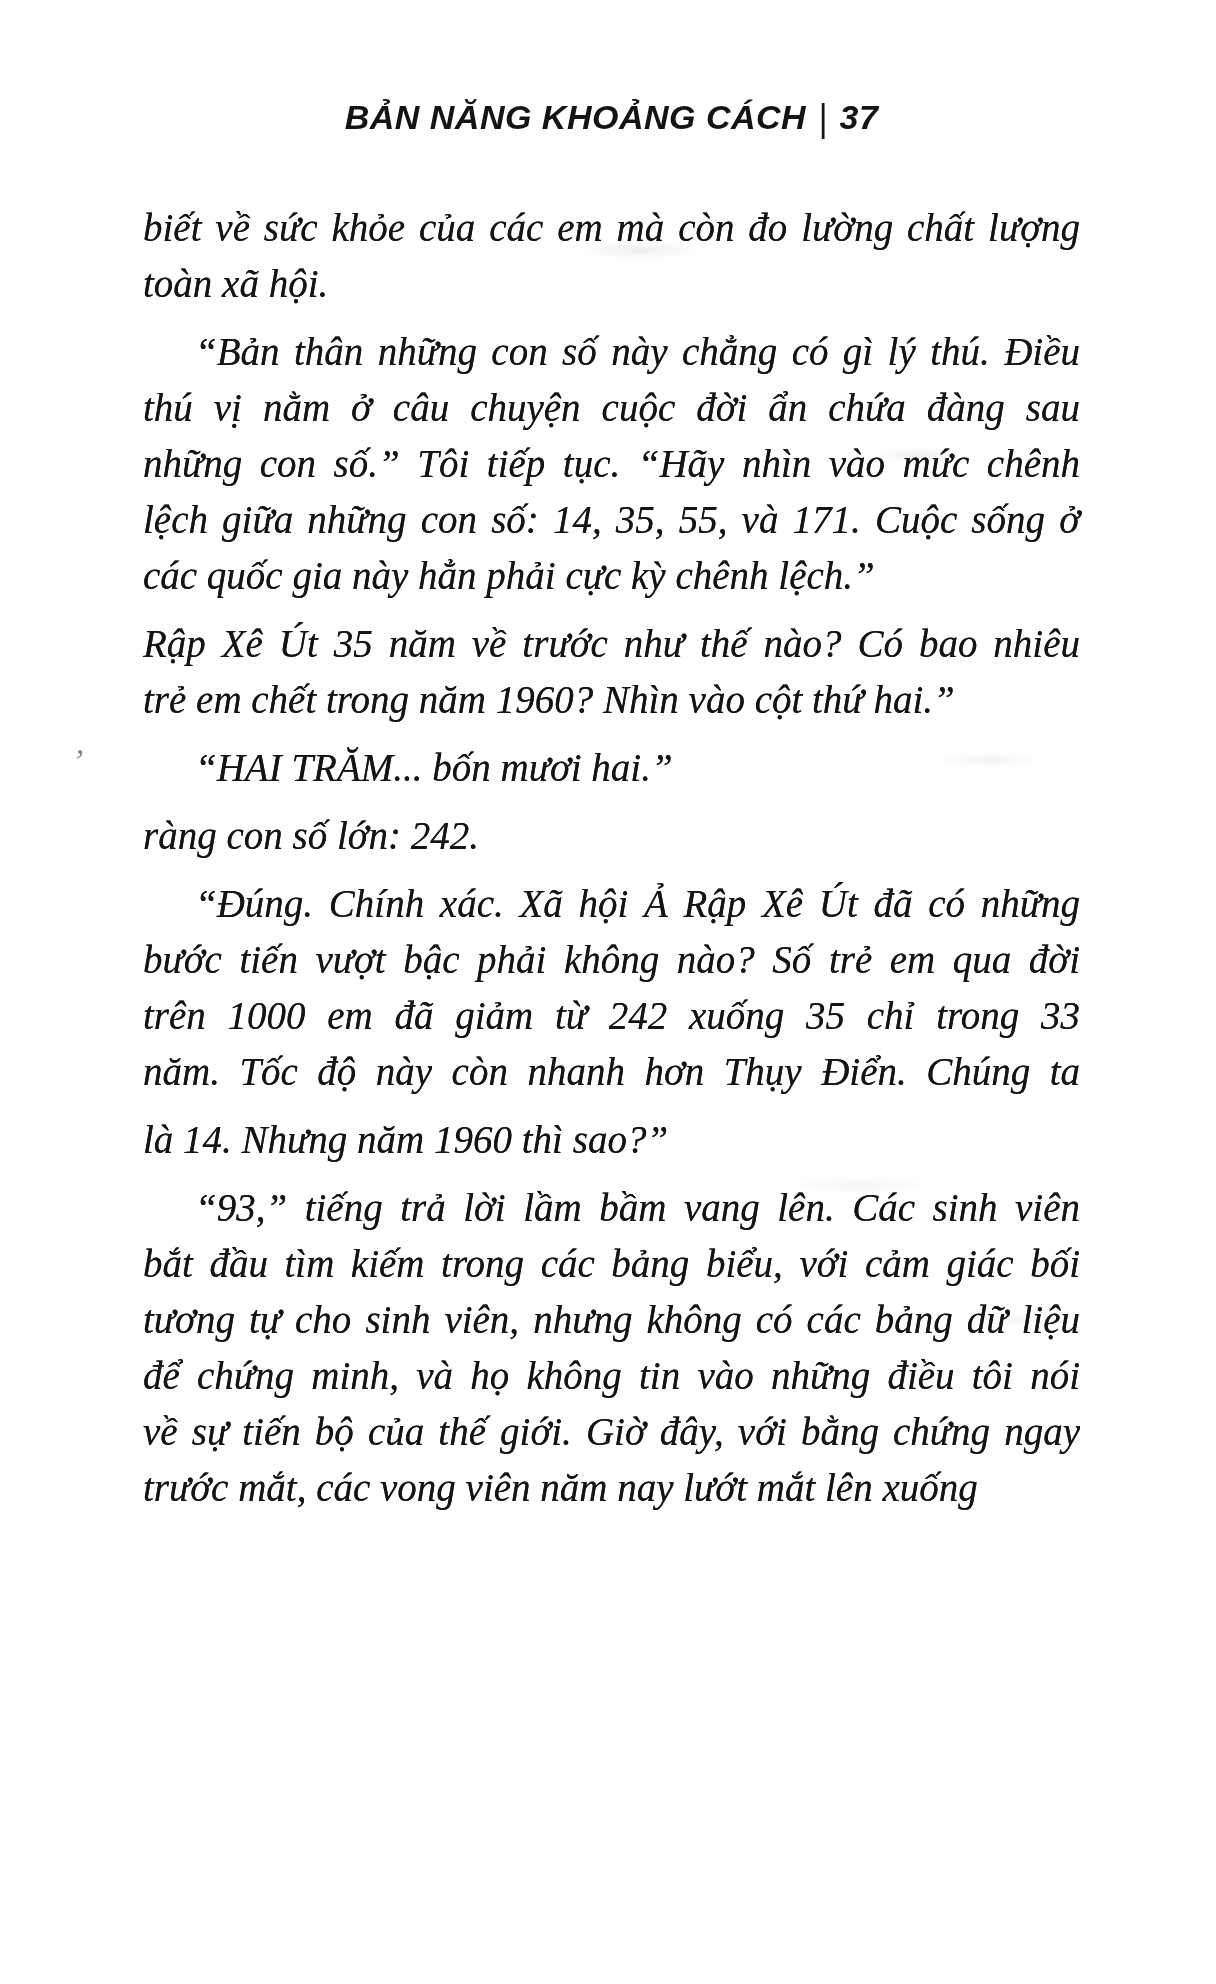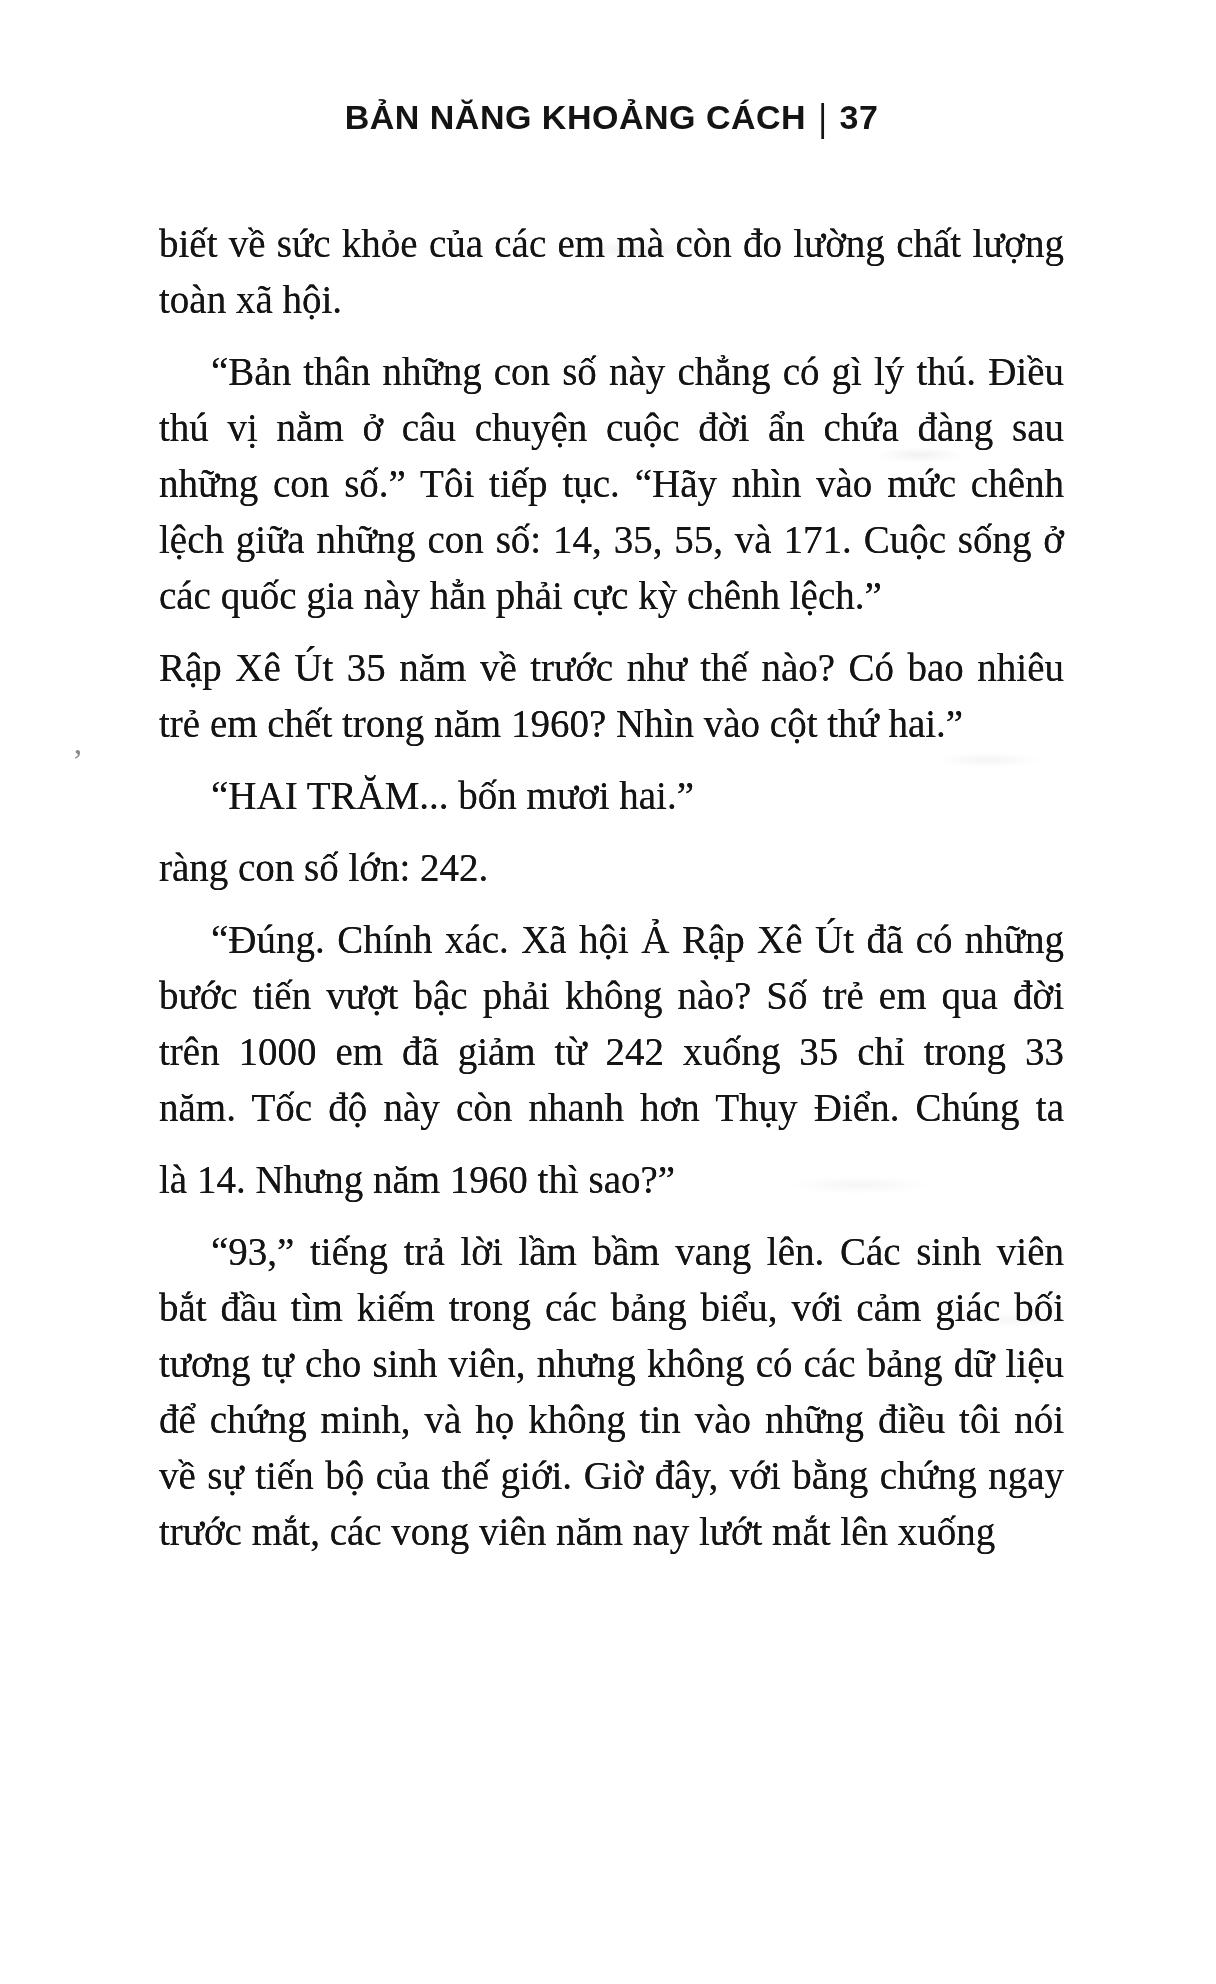--- a/index.html
+++ b/index.html
@@ -14,20 +14,21 @@
     background-color: #ffffff;
     
     background-image:
       radial-gradient(ellipse 90px 14px at 640px 250px, rgba(120,120,120,.12), transparent 65%),
       radial-gradient(ellipse 70px 12px at 920px 455px, rgba(120,120,120,.10), transparent 65%),
       radial-gradient(ellipse 80px 12px at 990px 760px, rgba(120,120,120,.08), transparent 65%),
       radial-gradient(ellipse 110px 14px at 860px 1185px, rgba(120,120,120,.07), transparent 65%),
       radial-gradient(ellipse 80px 12px at 1020px 1320px, rgba(120,120,120,.07), transparent 65%);
     overflow: hidden;
     font-family: "Liberation Serif", serif;
+    font-style: italic;
   }
   .page-header {
     position: absolute;
     top: 98px;
     left: 143px;
     width: 937px;
     text-align: center;
     font-family: "Liberation Sans", sans-serif;
     font-weight: bold;
     font-size: 34px;
@@ -41,21 +42,21 @@
     font-weight: normal;
     transform: scaleY(1.15);
   }
   .page-body {
     position: absolute;
     top: 200px;
     left: 143px;
     width: 937px;
     color: #141414;
   }
-  .para { margin: 16px; }
+  .para { margin: 0; }
   .para + .para { margin-top: 12px; }
   .line {
     font-size: 39px;
     line-height: 56px;
     text-align: justify;
     text-align-last: justify;
     text-shadow: 0 0 0.6px rgba(10,10,10,0.85);
     white-space: normal;
   }
   .line.para-end { text-align-last: left; }

